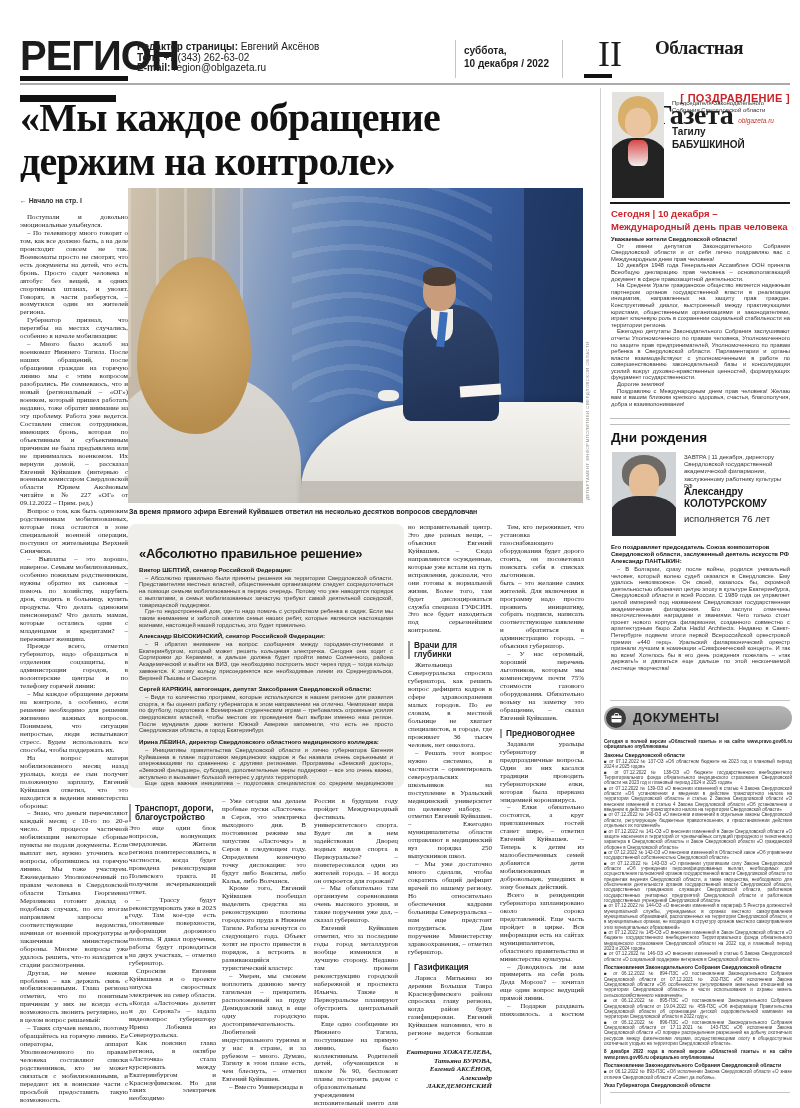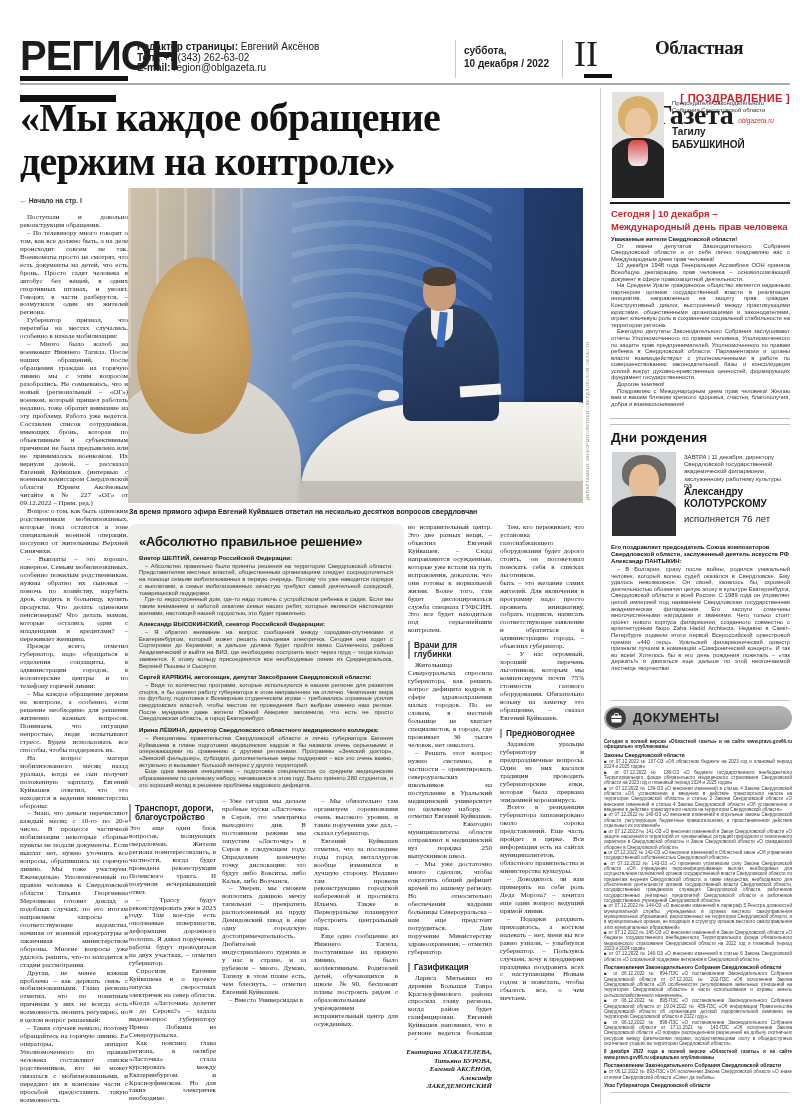--- a/index.html
+++ b/index.html
@@ -9,21 +9,21 @@
 
   
   #masthead-section { position:absolute; left:20px; top:32px; font-family:"Liberation Sans",sans-serif;
       font-weight:bold; font-size:40px; letter-spacing:-1px; transform:scaleY(1.05); transform-origin:top left; }
   #section-underline { position:absolute; left:20px; top:76px; width:108px; height:5px; background:#111; }
   #editor-info { position:absolute; left:137px; top:42px; font-size:10px; line-height:10.5px; color:#222; }
   #editor-info .lbl { font-weight:bold; }
   .vsep { position:absolute; top:40px; width:1px; height:38px; background:#c6c6c6; }
   #vsep1 { left:455px; } #vsep2 { left:562px; }
   #date-block { position:absolute; left:464px; top:44px; font-size:10px; font-weight:bold; line-height:13px; }
-  #page-number { position:absolute; left:574px; top:36px; width:48px; text-align:left;
+  #page-number { position:absolute; left:574px; top:36px; width:48px; text-align:right;
       font-family:"Liberation Serif",serif; font-size:36px; line-height:36px; }
   #pn-underline { position:absolute; left:584px; top:74px; width:28px; height:4px; background:#111; }
   #brand { position:absolute; left:655px; top:36px; font-family:"Liberation Serif",serif; font-weight:bold; }
   #brand .brand-l1 { font-size:19px; line-height:23px; letter-spacing:-0.5px; }
   #brand .brand-row { display:flex; align-items:flex-end; }
   #brand .brand-l2 { font-size:28px; line-height:23px; letter-spacing:-0.5px;margin-top:44px; }
   #brand .brand-site { font-family:"Liberation Sans",sans-serif; font-weight:normal; font-style:italic;
       font-size:6.5px; color:#c0392b; margin-left:5px; margin-bottom:2px; }
   #header-rule { position:absolute; left:20px; top:83px; width:770px; height:2px; background:#aaa; }
 
@@ -75,21 +75,21 @@
       background:radial-gradient(circle at 40% 35%, #d9b375, #b78d4d 80%); border-radius:55% 45% 48% 52% / 60% 55% 45% 40%; }
   #ph-cup { left:55%; top:64%; width:4.5%; height:3.5%; background:#efeeea; border-radius:40%; }
   #ph-paper { left:73%; top:62.5%; width:9%; height:3.5%; background:#f6f5f1; transform:rotate(-4deg); }
   #photo-credit { position:absolute; left:585px; top:250px; height:250px; width:8px;
       writing-mode:vertical-rl; transform:rotate(180deg); font-size:4.2px; letter-spacing:.6px; color:#8a8a8a; }
   #photo-caption { position:absolute; left:129px; top:508px; width:458px;
       font-size:7px; font-weight:bold; color:#222; }
 
   
   #opinions-box { position:absolute; left:128px; top:524px; width:276px; height:264px;
-      background:#f0efec; border-radius:8px; padding:10px 11px; overflow:hidden; }
+      background:#f0efec; border-radius:8px; padding:22px 11px; overflow:hidden; }
   #opinions-title { font-weight:bold; font-size:13px; letter-spacing:-0.2px; margin-bottom:6px; color:#161616; }
   #opinions-body { font-size:5.9px; line-height:6.7px; text-align:justify; color:#333; }
   #opinions-body .blk.author { font-weight:bold; font-size:6.1px; margin:5px 0 1px; color:#161616; text-align:left; }
   #opinions-body .blk.bp { text-indent:6px; }
 
   
   #pozdr-label { position:absolute; left:610px; top:92px; width:180px; text-align:right;
       font-weight:bold; font-size:11px; color:#cc2229; letter-spacing:.3px; }
   #pozdr-photo { position:absolute; left:612px; top:92px; width:52px; height:106px; overflow:hidden; background:#e4e2df; }
   .pp { position:absolute; }
@@ -172,21 +172,21 @@
   <div id="kicker-bar"></div>
   <h1 id="headline">
     <span>«Мы каждое обращение</span><br>
     <span>держим на контроле»</span>
   </h1>
 
   <div id="sidebar-vrule"></div>
 
   <div id="continuation">←  Начало на стр. I</div>
   <div id="col1" class="serifcol">
-      <div class="blk p">Поступали и довольно реконструкция обращения.</div>
+      <div class="blk p">Поступали и довольно эмоциональные улыбнулся.</div>
       <div class="blk p">– По телевизору много говорят о том, как все должно быть, а на деле происходит совсем не так. Военкоматы просто не смотрят, что есть документы на детей, что есть бронь. Просто садят человека в автобус без вещей, в одних спортивных штанах, и увозят. Говорят, в части разберутся, – возмутился один из жителей региона.</div>
       <div class="blk p">Губернатор признал, что перегибы на местах случались, особенно в начале мобилизации:</div>
       <div class="blk p">– Много было жалоб на военкомат Нижнего Тагила. После наших обращений, после обращения граждан на горячую линию мы с этим вопросом разобрались. Не сомневаюсь, что и новый (региональный – «ОГ») военком, который пришел работать недавно, тоже обратит внимание на эту проблему. Работа уже ведется. Составлен список сотрудников, имеющих бронь, которая по объективным и субъективным причинам не была предъявлена или не принималась военкомом. Их вернули домой, – рассказал Евгений Куйвашев (интервью с военным комиссаром Свердловской области Юрием Аксёновым читайте в № 227 «ОГ» от 09.12.2022 – Прим. ред.)</div>
       <div class="blk p">Вопрос о том, как быть одиноким родственникам мобилизованных, которые пока остаются в зоне специальной военной операции, поступил от жительницы Верхней Синячихи.</div>
       <div class="blk p">– Выплаты – это хорошо, наверное. Семьям мобилизованных, особенно пожилым родственникам, нужны обратно их сыновья – помочь по хозяйству, нарубить дров, сводить в больницу, купить продукты. Что делать одиноким пенсионерам? Что делать мамам, которые остались одни с младенцами и кредитами? – переживает женщина.</div>
       <div class="blk p">Прежде всего, отметил губернатор, надо обращаться в отделения соцзащиты, в администрации городов, в волонтерские центры и по телефону горячей линии:</div>
       <div class="blk p">– Мы каждое обращение держим на контроле, а особенно, если решение необходимо для решения жизненно важных вопросов. Понимаем, что ситуации непростые, люди испытывают стресс. Будем использовать все способы, чтобы поддержать их.</div>
       <div class="blk p">На вопрос матери мобилизованного месяц назад уральца, когда ее сын получит положенную зарплату, Евгений Куйвашев ответил, что это находится в ведении министерства обороны:</div>
       <div class="blk p">– Знаю, что деньги перечисляют каждый месяц с 10-го по 20-е число. В процессе частичной мобилизации некоторые сборные пункты не подали документы. Если выплат нет, нужно уточнить все вопросы, обратившись на горячую линию. Мы тоже участвуем. Еженедельно Уполномоченный по правам человека в Свердловской области Татьяна Георгиевна Мерзлякова готовит доклад о подобных случаях, по его итогам направляем запросы в соответствующие ведомства, начиная от военной прокуратуры и заканчивая министерством обороны. Многие вопросы уже удалось решить, что-то находится в стадии рассмотрения.</div>
       <div class="blk p">Другая, не менее важная проблема – как держать связь с мобилизованными. Глава региона отметил, что по понятным причинам у них не всегда есть возможность звонить регулярно, но в целом вопрос решаемый:</div>
@@ -236,37 +236,40 @@
       <div class="blk p">– Мы уже достаточно много сделали, чтобы сократить общий дефицит врачей по нашему региону. Но относительно обеспечения кадрами больницы Североуральска – нам еще предстоит потрудиться. Дам поручение Министерству здравоохранения, – отметил губернатор.</div>
       <div class="blk h">Газификация</div>
       <div class="blk p">Лариса Митькина из деревни Большая Тавра Красноуфимского района спросила главу региона, когда район будет газифицирован. Евгений Куйвашев напомнил, что в регионе ведется большая работа по реализации объявленной президентом программы социальной газификации. И в большинстве случаев участие в ней того или иного населенного пункта зависит от желания самих граждан: каким поселку</div>
     </div>
   <div id="colE" class="serifcol">
       <div class="blk p">Тем, кто переживает, что установка газоснабжающего оборудования будет дорого стоить, он посоветовал поискать себя в списках льготников.</div>
       <div class="blk p0">быть – это желание самих жителей. Для включения в программу надо просто проявить инициативу, собрать подписи, написать соответствующее заявление и обратиться в администрацию города, – объяснил губернатор.</div>
       <div class="blk p">– У нас огромный, хороший перечень льготников, которым мы компенсируем почти 75% стоимости газового оборудования. Обязательно возьму на заметку это обращение, – сказал Евгений Куйвашев.</div>
       <div class="blk h">Предновогоднее</div>
       <div class="blk p">Задавали уральцы губернатору и предпраздничные вопросы. Один из них касался традиции проводить губернаторские елки, которая была прервана эпидемией коронавируса.</div>
+      <div class="blk p">– Елки обязательно состоятся, а круг приглашенных гостей станет шире, – ответил Евгений Куйвашев. – Теперь к детям из малообеспеченных семей добавятся дети мобилизованных и добровольцев, ушедших в зону боевых действий.</div>
       <div class="blk p">Всего в резиденции губернатора запланировано около сорока представлений. Еще часть пройдет в цирке. Вся информация есть на сайтах муниципалитетов, областного правительства и министерства культуры.</div>
       <div class="blk p">– Доводилось ли вам примерять на себя роль Деда Мороза? – зачитал еще один вопрос ведущий прямой линии.</div>
       <div class="blk p">– Подарки раздавать приходилось, а костюм надевать – нет, меня вы все равно узнали, – улыбнулся губернатор. – Пользуясь случаем, хочу в преддверии праздника поздравить всех с наступающим Новым годом и пожелать, чтобы сбылось все, о чем мечтаем.</div>
     </div>
   <div id="colA" class="serifcol">
       <div class="blk h">Транспорт, дороги, благоустройство</div>
       <div class="blk p0">Это еще один блок вопросов, волнующих свердловчан. Жители региона поинтересовались, в частности, когда будет проведена реконструкция Полевского тракта. И получили исчерпывающий ответ.</div>
       <div class="blk p">– Трассу будут реконструировать уже в 2023 году. Там кое-где есть оползневые поверхности, деформации дорожного полотна. Я давал поручения, работы будут проводиться на двух участках, – отметил губернатор.</div>
       <div class="blk p">Спросили Евгения Куйвашева и о проекте запуска скоростных электричек на север области. «Когда «Ласточки» долетят и до Серова?» – задала видеовопрос губернатору Ирина Лобкина из Североуральска.</div>
       <div class="blk p">Как пояснил глава региона, в октябре «Ласточка» стала курсировать между Екатеринбургом и Красноуфимском. Но для таких электричек необходимо модернизировать пути – класть вместо деревянных железобетонные шпалы, и такая работа ведется:</div>
     </div>
   <div id="colB" class="serifcol">
       <div class="blk p0">– Уже сегодня мы делаем пробные пуски «Ласточек» в Серов, это электричка выходного дня. В постоянном режиме мы запустим «Ласточку» в Серов в следующем году. Определяем конечную точку дислокации: это будут либо Бокситы, либо Калья, либо Волчанск.</div>
+      <div class="blk p">Кроме того, Евгений Куйвашев пообещал выделить средства на реконструкцию плотины городского пруда в Нижнем Тагиле. Работы начнутся со следующего года. Объект хотят не просто привести в порядок, а встроить в развивающийся туристический кластер:</div>
       <div class="blk p">– Уверен, мы сможем воплотить давнюю мечту тагильчан – превратить расположенный на пруду Демидовский завод в еще одну городскую достопримечательность. Любителей индустриального туризма и у нас в стране, и за рубежом – много. Думаю, Тагилу в этом плане есть, чем блеснуть, – отметил Евгений Куйвашев.</div>
       <div class="blk p">– Вместо Универсиады в</div>
     </div>
   <div id="colC" class="serifcol">
+      <div class="blk p0">России в будущем году пройдет Международный фестиваль университетского спорта. Будет ли в нем задействован Дворец водных видов спорта в Первоуральске? – поинтересовался один из жителей города. – И когда он откроется для горожан?</div>
       <div class="blk p">– Мы обязательно там организуем соревнования очень высокого уровня, и такие поручения уже дал, – сказал губернатор.</div>
       <div class="blk p">Евгений Куйвашев отметил, что за последние годы город металлургов вообще изменился в лучшую сторону. Недавно там провели реконструкцию городской набережной и проспекта Ильича. Также в Первоуральске планируют обустроить центральный парк.</div>
       <div class="blk p">Еще одно сообщение из Нижнего Тагила, поступившее на прямую линию, было коллективным. Родителей детей, обучающихся в школе №90, беспокоят планы построить рядом с образовательным учреждением исправительный центр для осужденных.</div>
     </div>
   <div id="signatures">
       <div class="blk sig">Екатерина ХОЖАТЕЛЕВА,</div>
       <div class="blk sig">Татьяна БУРОВА,</div>
       <div class="blk sig">Евгений АКСЁНОВ,</div>
       <div class="blk sig">Александр ЛАКЕДЕМОНСКИЙ</div>
     </div>

